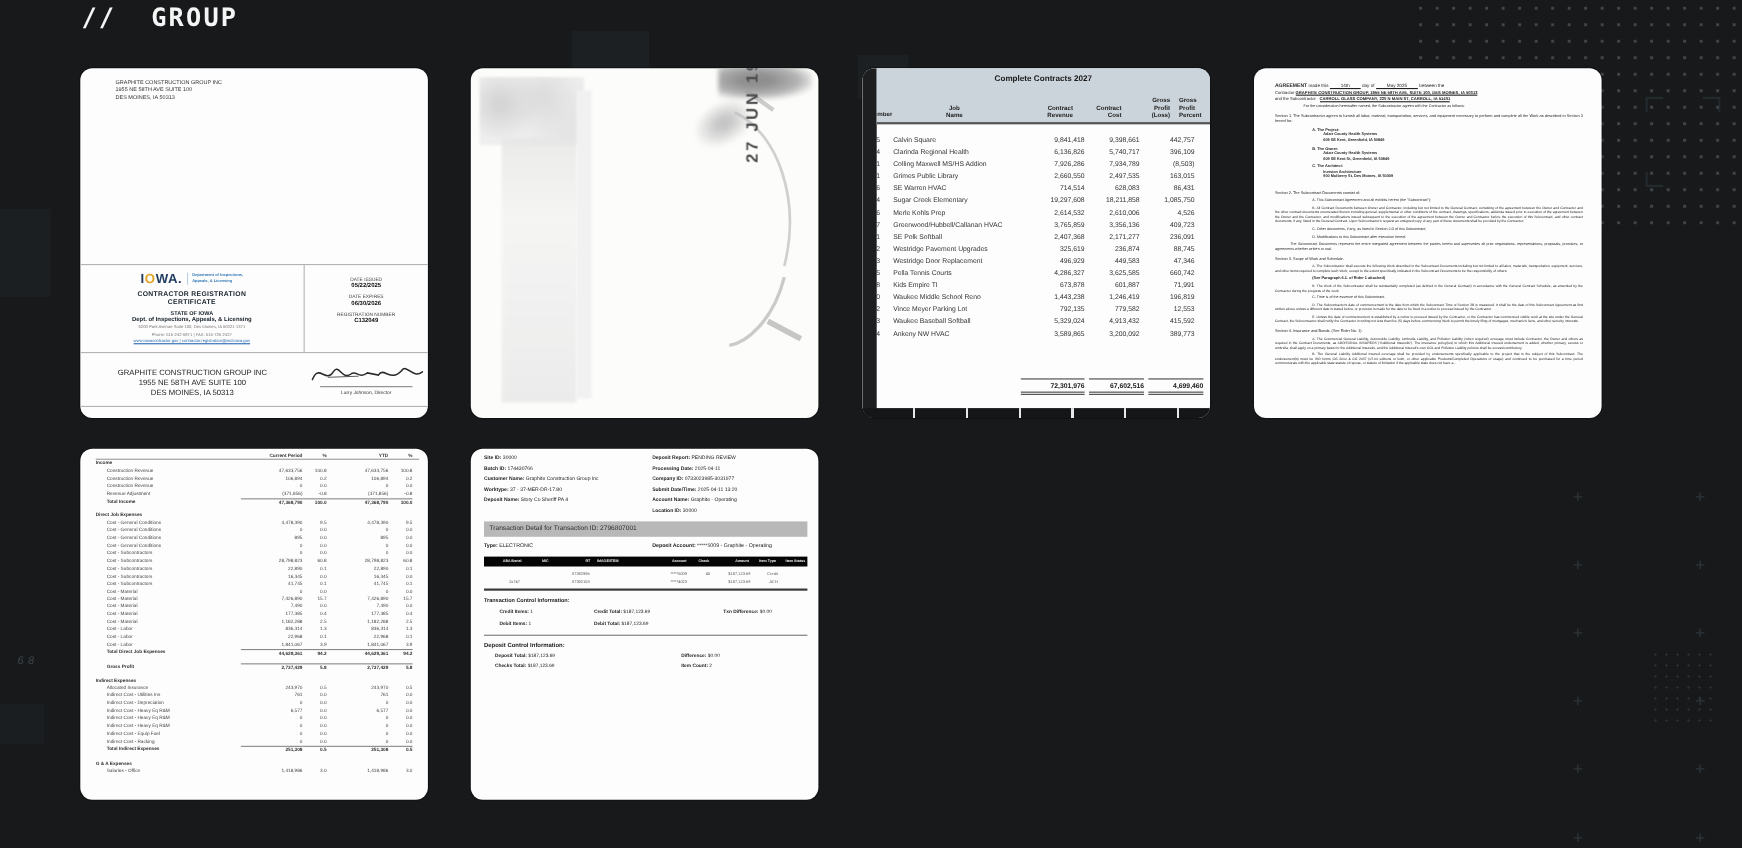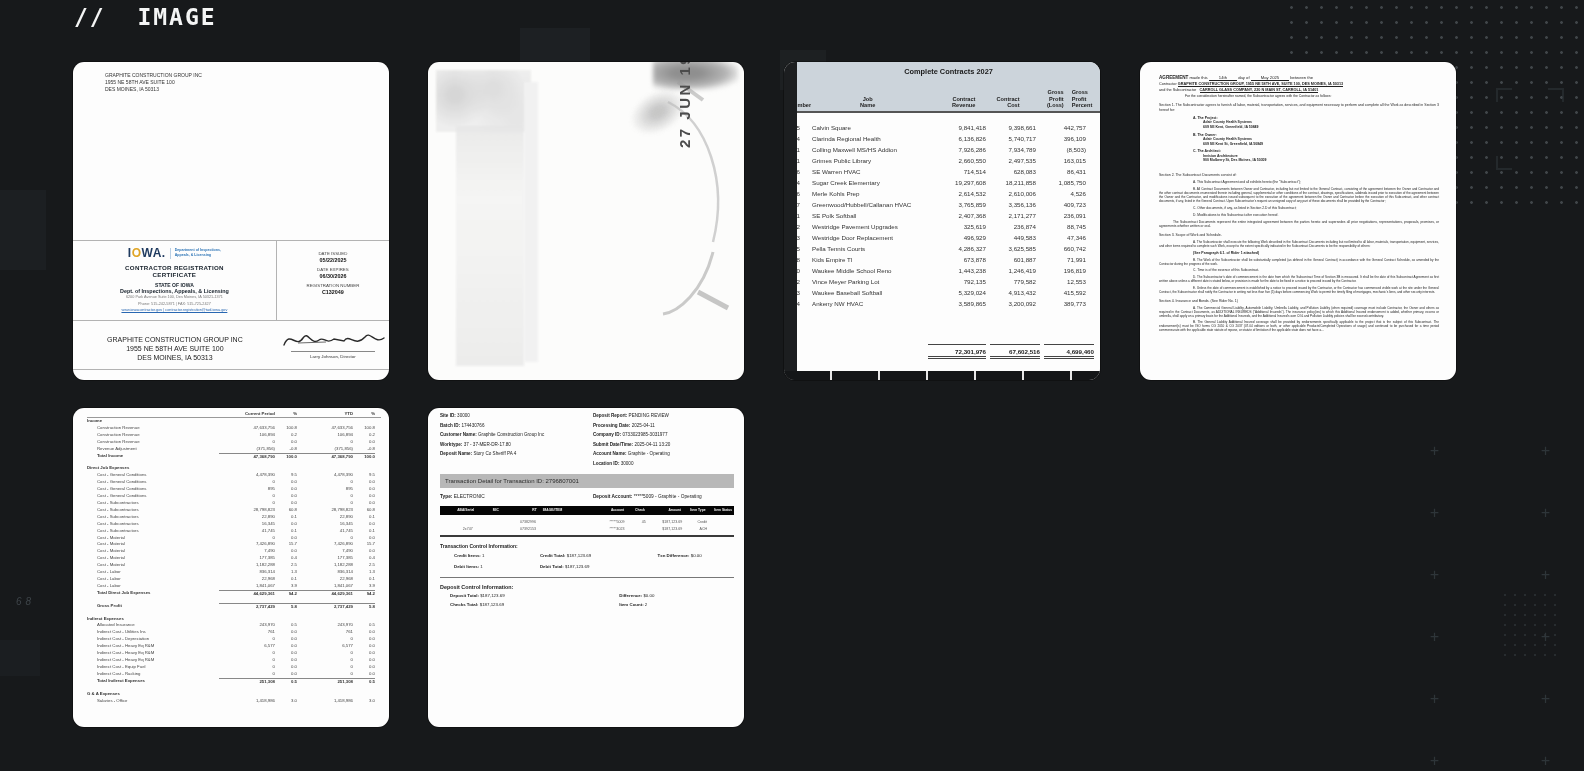--- a/index.html
+++ b/index.html
@@ -221,21 +221,21 @@
 +  +  +
 +  +  +
 +  +  +
 +  +  +
 </div>
 <div class="bracket b-tl br1"></div>
 <div class="bracket b-tr br2"></div>
 <div class="bracket b-bl br3"></div>
 <div class="bg-faint-num">68</div>
 
-<div class="page-title">//  IMAGE</div>
+<div class="page-title">//  GROUP</div>
 
 <div class="card r1 c1">
   <div class="cert-addr">
 
   <div>GRAPHITE CONSTRUCTION GROUP INC</div>
       <div>1955 NE 58TH AVE  SUITE 100</div>
       <div>DES MOINES, IA 50313</div>
     </div>
   <div class="cert-grid">
     <div class="cert-row cert-row-top">

